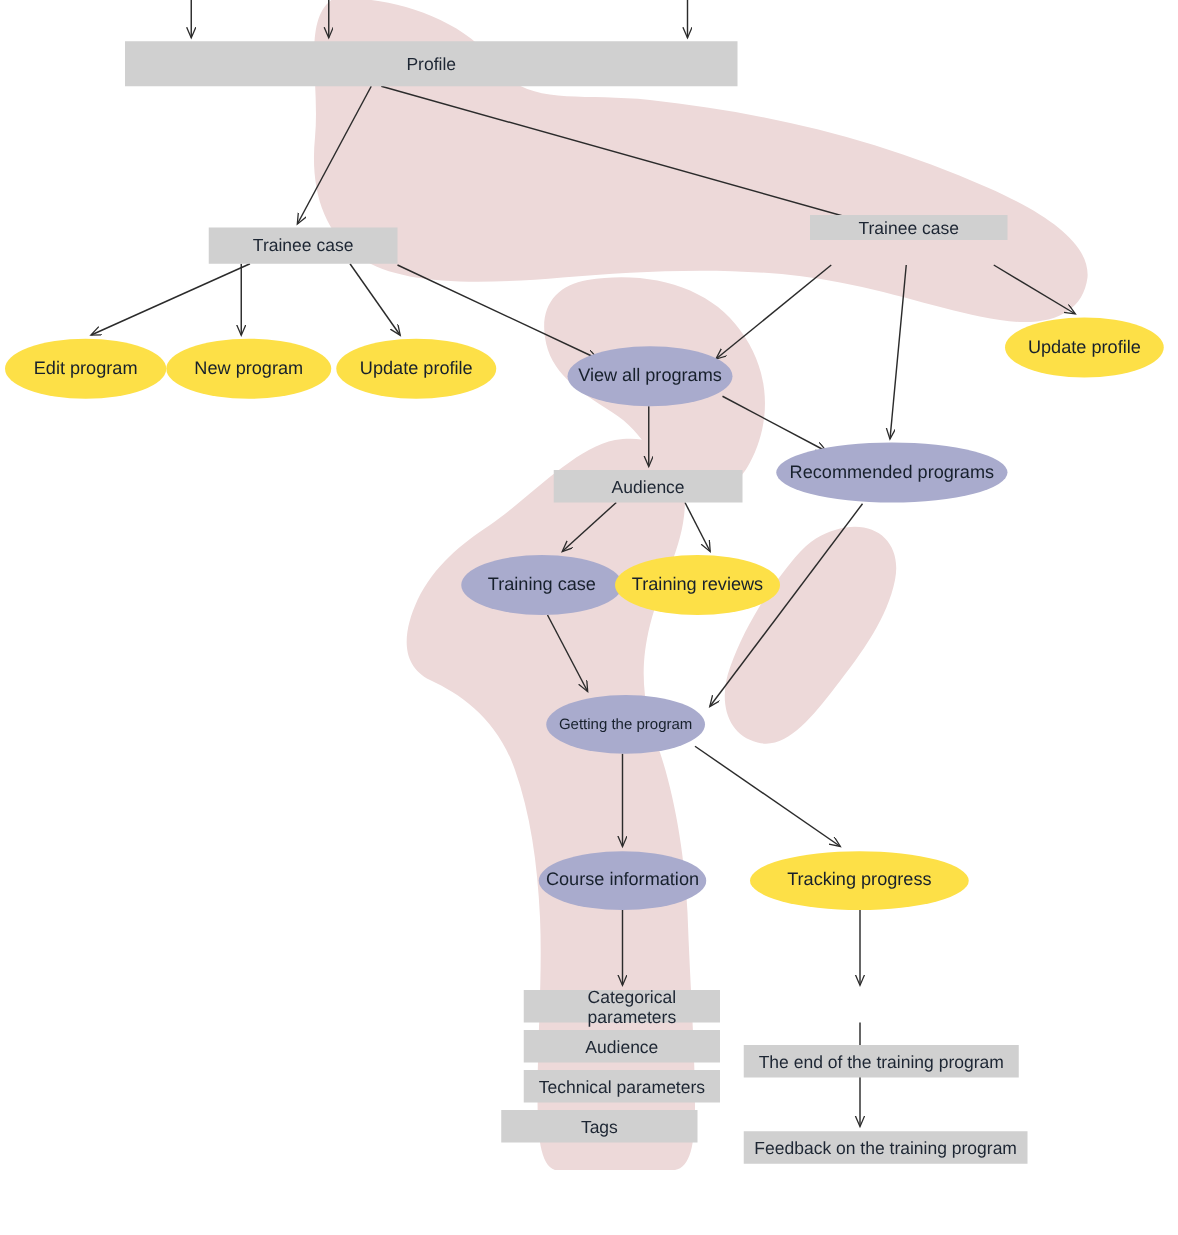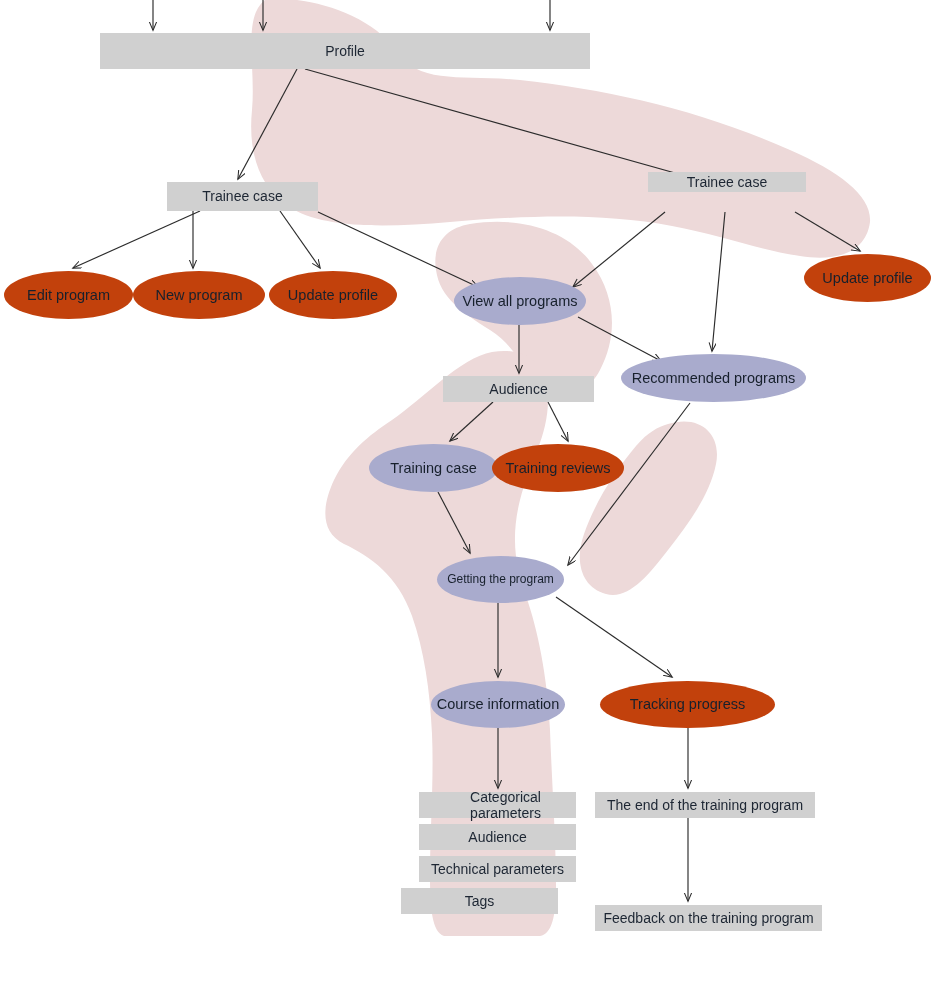--- a/index.html
+++ b/index.html
@@ -4,21 +4,21 @@
 <style>
   html,body{margin:0;padding:0;background:#ffffff;}
   body{width:942px;height:988px;position:relative;overflow:hidden;
        font-family:"Liberation Sans","DejaVu Sans",sans-serif;color:#1d2633;}
   #canvas{position:absolute;inset:0;width:942px;height:988px;}
   .layer{position:absolute;left:0;top:0;width:942px;height:988px;}
   
   .node{position:absolute;display:flex;align-items:center;justify-content:center;
         text-align:center;box-sizing:border-box;line-height:1.15;}
   .box{background:#d0d0d0;border-radius:0;color:#1d2633;font-size:14px;}
-  .ellipse{background:#c2410c;border-radius:50%;color:#17202c;font-size:14.5px;}
+  .ellipse{background:#fde047;border-radius:50%;color:#17202c;font-size:14.5px;}
   .ellipse.violet{background:#a9abcd;}
   .small{font-size:12px;}
   svg{overflow:visible;}
 </style>
 </head>
 <body>
 
 <svg id="canvas" viewBox="0 0 942 988">
   <defs>
     <marker id="arrowhead" markerWidth="9" markerHeight="9" refX="7.2" refY="3.2" orient="auto" markerUnits="strokeWidth">
@@ -108,16 +108,16 @@
   <div class="node ellipse" style="left:600px;top:681px;width:175px;height:47px;">Tracking progress</div>
 
   <div class="node box" style="left:419px;top:792px;width:157px;height:26px;padding-left:16px;">Categorical parameters</div>
 
   <div class="node box" style="left:419px;top:824px;width:157px;height:26px;">Audience</div>
 
   <div class="node box" style="left:419px;top:856px;width:157px;height:26px;">Technical parameters</div>
 
   <div class="node box" style="left:401px;top:888px;width:157px;height:26px;">Tags</div>
 
-  <div class="node box" style="left:595px;top:792px;width:220px;height:26px;">The end of the training program</div>
+  <div class="node box" style="left:595px;top:836px;width:220px;height:26px;">The end of the training program</div>
 
   <div class="node box" style="left:595px;top:905px;width:227px;height:26px;">Feedback on the training program</div>
 </div>
 
 </body></html>

